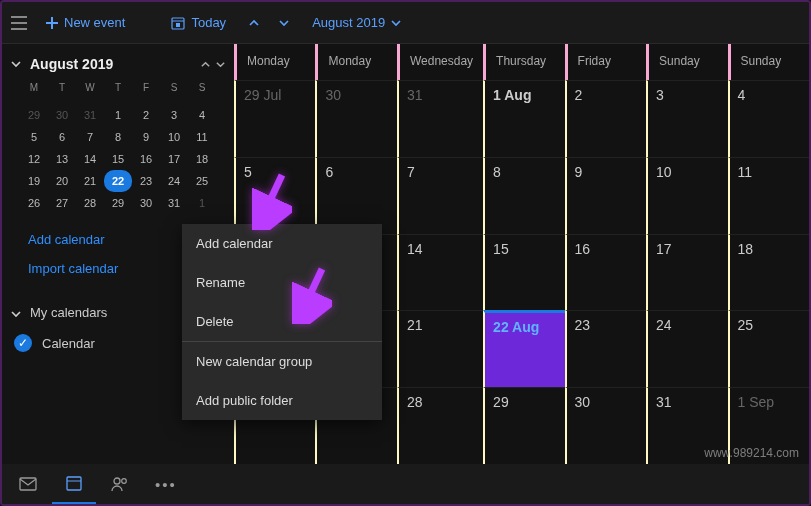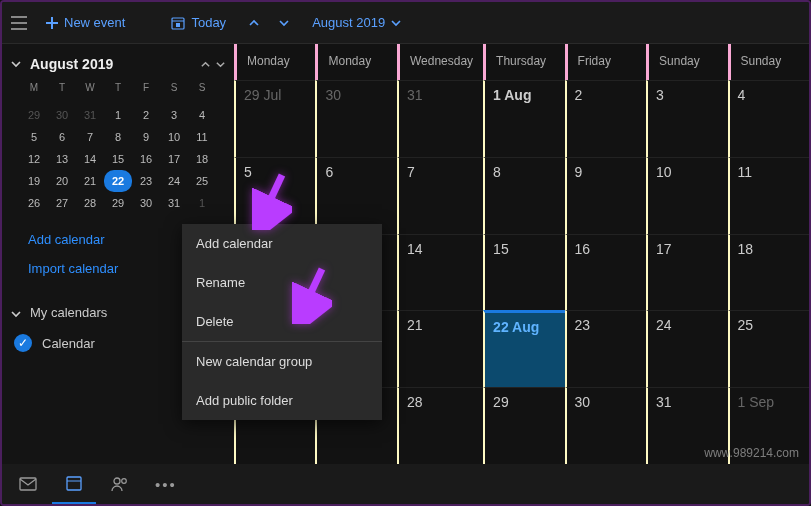--- a/index.html
+++ b/index.html
@@ -24,21 +24,21 @@
   .sb-group { margin-top: 26px; display: flex; align-items: flex-end; gap: 8px; color: #ccc; font-size: 13px; }
   .sb-cal { display: flex; align-items: center; gap: 10px; margin-top: 14px; padding-left: 4px; font-size: 13px; }
   .chk { width: 18px; height: 18px; border-radius: 50%; background: #1a7ae0; display: flex; align-items: center; justify-content: center; color: #fff; font-size: 12px; }
   .ellipsis { margin-left: auto; width: 22px; height: 18px; background: #2a2a2a; color: #999; display: flex; align-items: center; justify-content: center; cursor: pointer; border-radius: 2px; font-size: 12px; letter-spacing: 1px; }
   .main { flex: 1; position: relative; }
   .grid { display: grid; grid-template-columns: repeat(7, 1fr); grid-template-rows: 36px repeat(5, 1fr); height: 100%; }
   .gh { font-size: 12px; color: #aaa; padding: 10px 10px 0 10px; border-left: 3px solid #f9a8d4; }
   .cell { border-left: 2px solid #fef9c3; border-top: 1px solid #222; padding: 6px 8px; font-size: 14px; color: #ccc; position: relative; }
   .cell-out { color: #666; }
   .cell-first { font-weight: 600; }
-  .cell-today { border-top: 3px solid #1a7ae0; background: #0c4a6e; color: #5fb3ff; font-weight: 600; }
+  .cell-today { border-top: 3px solid #1a7ae0; background: #6d28d9; color: #5fb3ff; font-weight: 600; }
   .context-menu { position: absolute; left: 180px; top: 222px; width: 200px; background: #2a2a2a; box-shadow: 0 4px 16px rgba(0,0,0,.6); z-index: 50; }
   .cm-item { padding: 12px 14px; font-size: 13px; color: #ddd; cursor: pointer; }
   .cm-sep { height: 1px; background: #444; margin: 0; }
   .bottom-bar { position: absolute; bottom: 0; left: 0; right: 0; height: 40px; background: #1a1a1a; display: flex; align-items: center; padding: 0 4px; gap: 2px; }
   .bb-btn { width: 44px; height: 40px; display: flex; align-items: center; justify-content: center; color: #999; cursor: pointer; font-size: 15px; }
   .bb-active { border-bottom: 2px solid #1a7ae0; color: #5aa0ff; }
   .watermark { position: absolute; right: 10px; bottom: 44px; color: #aaa; font-size: 12px; opacity: .7; pointer-events: none; }
   .pointer { position: absolute; z-index: 60; }
   .pointer svg { filter: drop-shadow(0 0 4px rgba(180,50,220,.6)); }
   svg { display: block; }

